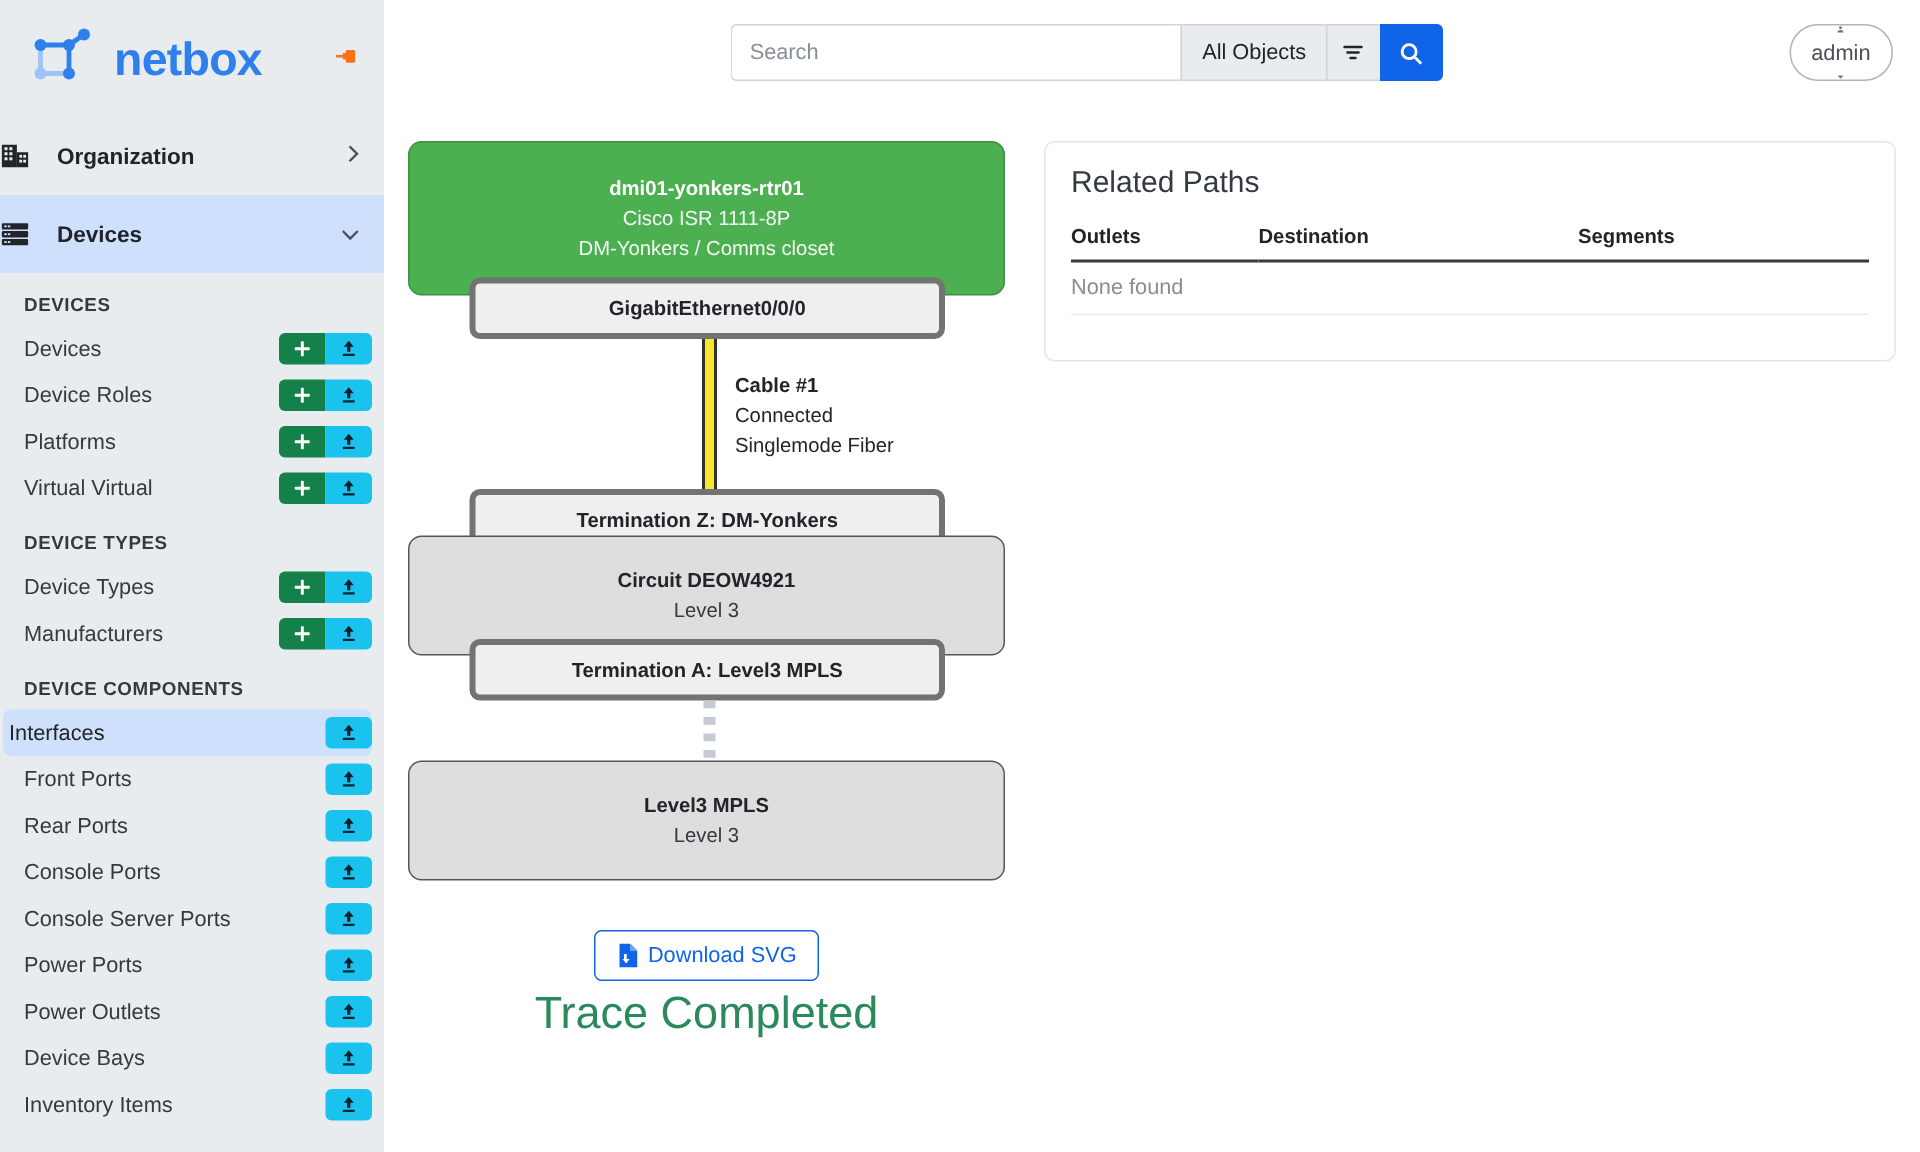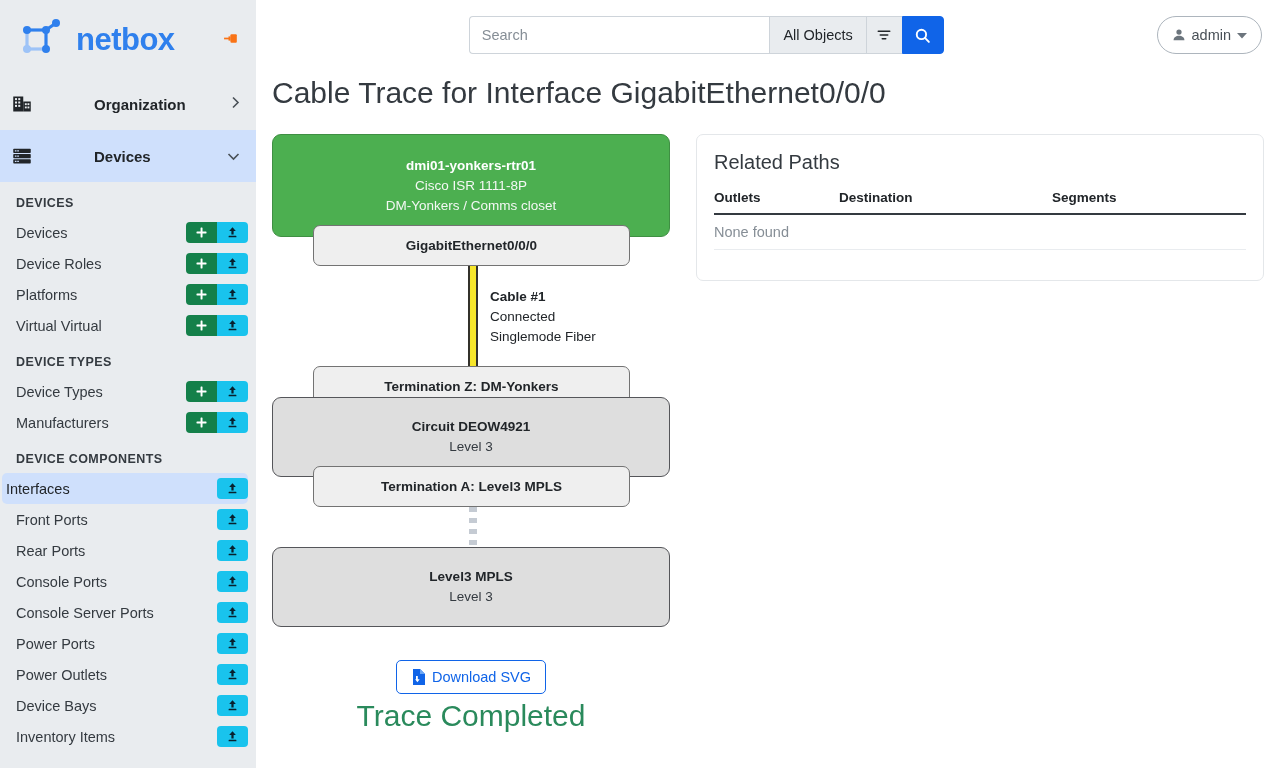--- a/index.html
+++ b/index.html
@@ -31,23 +31,23 @@
   .brand-logo { display: flex; align-items: center; gap: 6px; flex: 1; }
   .netbox-word {
     font-size: 31px; font-weight: 700; color: #2f80ed;
     letter-spacing: -0.5px; line-height: 1;
   }
   .pin-icon { color: #f97316; font-size: 15px; line-height: 1; }
 
   .nav-group {
     height: 52px;
     display: flex; align-items: center;
-    padding: 0 16px 0 12px;
+    padding: 0 16px 0 0;
     cursor: pointer;
-    font-size: 15px; font-weight: 700; color: #212529; gap: 44px;
+    font-size: 15px; font-weight: 700; color: #212529;
   }
   .nav-group .g-icon { width: 36px; display:flex; align-items:center; color:#212529; }
   .nav-group .g-label { flex: 1; padding-left: 2px; }
   .nav-group .g-chev { color: #495057; font-size: 13px; }
   .nav-group.active { background: #cfe0fc; }
 
   .sec-head {
     font-size: 12.5px; font-weight: 700; color: #343a40;
     letter-spacing: .4px;
     padding: 14px 16px 7px 16px;
@@ -105,21 +105,21 @@
   }
   .go-btn {
     display: flex; align-items: center; justify-content: center;
     width: 42px; background: #1064e8; border: 1px solid #1064e8;
     border-radius: 0 4px 4px 0; cursor: pointer; color: #fff;
   }
   .user-btn {
     display: flex; align-items: center; gap: 6px;
     height: 38px; padding: 0 14px;
     border: 1px solid #adb5bd; border-radius: 19px;
-    font-size: 14.5px; color: #495057; background: #fff; cursor: pointer;
+    font-size: 14.5px; color: #495057; background: #fff; cursor: pointer; flex-direction: column;
   }
 
   .page-title {
     font-size: 30px; font-weight: 400; color: #343a40;
     padding: 6px 0 0 16px; margin: 0;
   }
 
   .content-row { display: flex; padding: 24px 16px 0 16px; gap: 26px; }
 
   
@@ -136,21 +136,21 @@
   .node.device .n-title { color: #fff; font-weight: 700; font-size: 13.5px; }
   .node.device .n-sub { color: #f4f8f4; font-size: 13.5px; font-weight: 400; }
   .node.grey { background: #dedede; border-color: #55565a; }
   .node.grey .n-title { color: #212529; font-weight: 700; font-size: 13.5px; }
   .node.grey .n-sub { color: #343a40; font-size: 13.5px; }
   .n-line { line-height: 20px; }
 
   .term-box {
     position: absolute; left: 41px; width: 317px;
     height: 41px; background: #efefef;
-    border: 1px solid #737373; border-radius: 7px;
+    border: 4px solid #737373; border-radius: 7px;
     display: flex; align-items: center; justify-content: center;
     font-size: 13.5px; font-weight: 700; color: #212529;
   }
 
   .cable-line {
     position: absolute; width: 10px;
     background: #f7e62b;
     border-left: 2px solid #33312b; border-right: 2px solid #33312b;
   }
   .dot-line {
@@ -512,21 +512,20 @@
           <circle cx="8" cy="4.6" r="3"></circle>
           <path d="M1.8 14c0-3.4 2.8-5.2 6.2-5.2s6.2 1.8 6.2 5.2z"></path>
         </svg>
         <span>admin</span>
         <svg width="10" height="7" viewBox="0 0 10 7" fill="#6c757d">
           <path d="M0 1h10L5 6.5z"></path>
         </svg>
       </div>
     </header>
 
-    <h1 class="page-title">Cable Trace for Interface GigabitEthernet0/0/0</h1>
 
     <div class="content-row">
 
       <div class="trace-col">
         <div class="trace-svg-wrap" style="height: 630px;">
 
           <div class="node device" style="top:0; height:103px;">
             <div class="n-line n-title">dmi01-yonkers-rtr01</div>
             <div class="n-line n-sub">Cisco ISR 1111-8P</div>
             <div class="n-line n-sub">DM-Yonkers / Comms closet</div>

